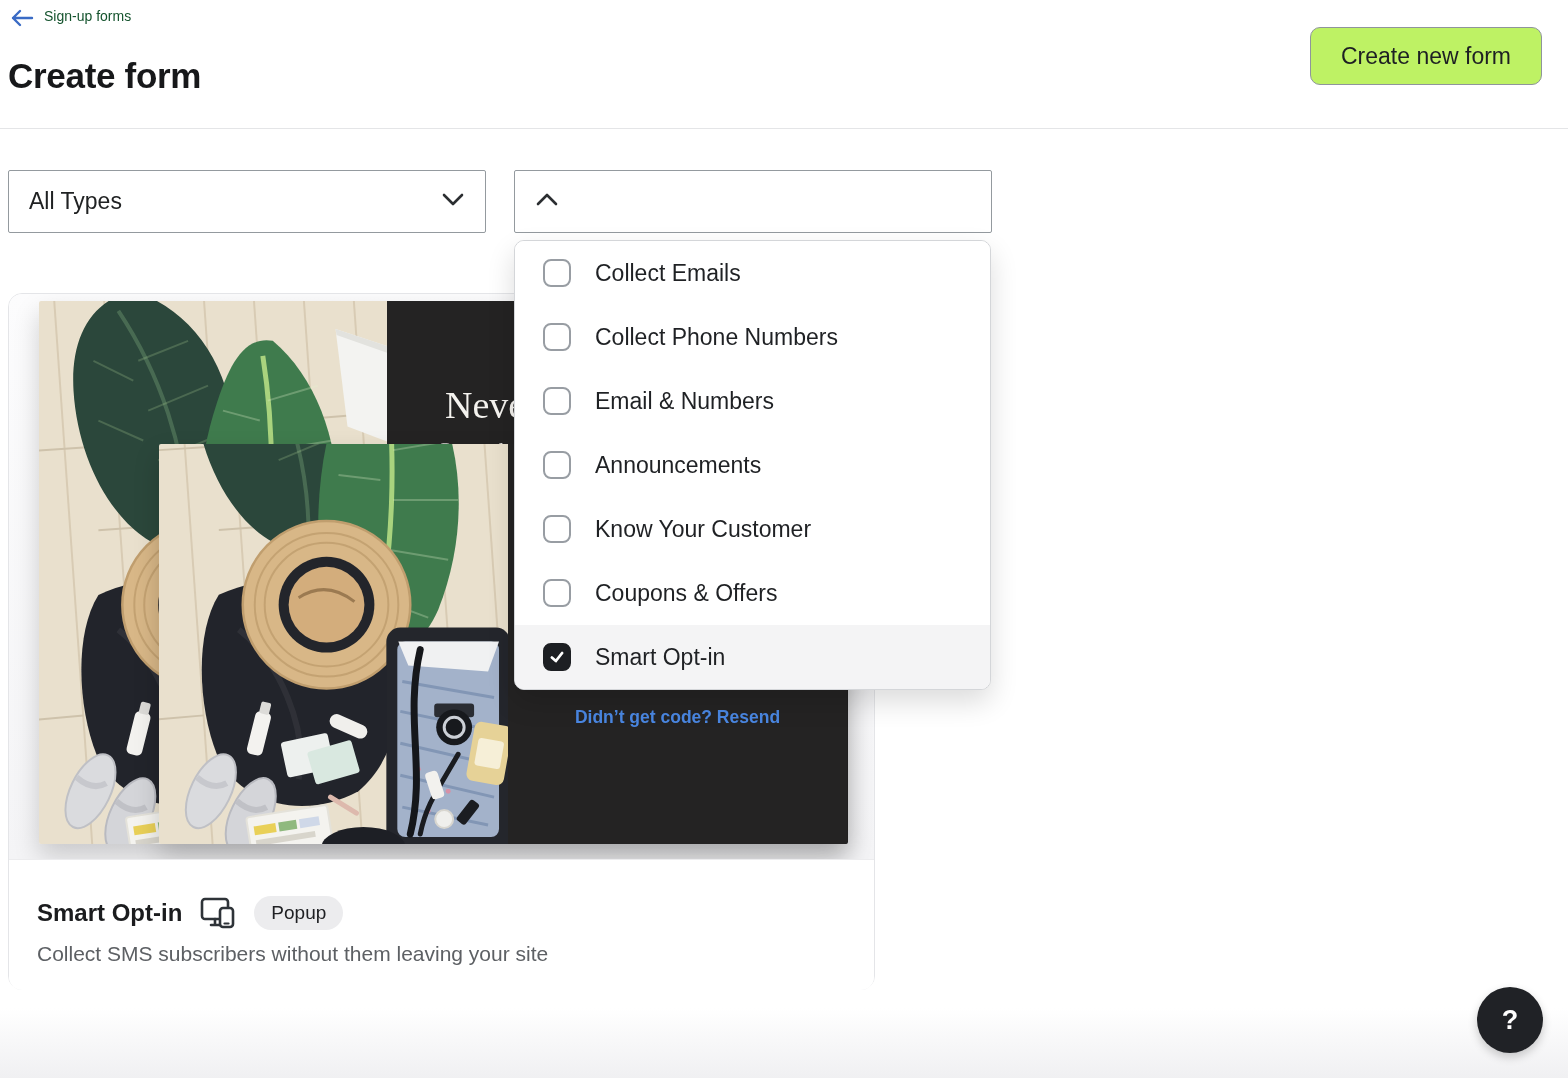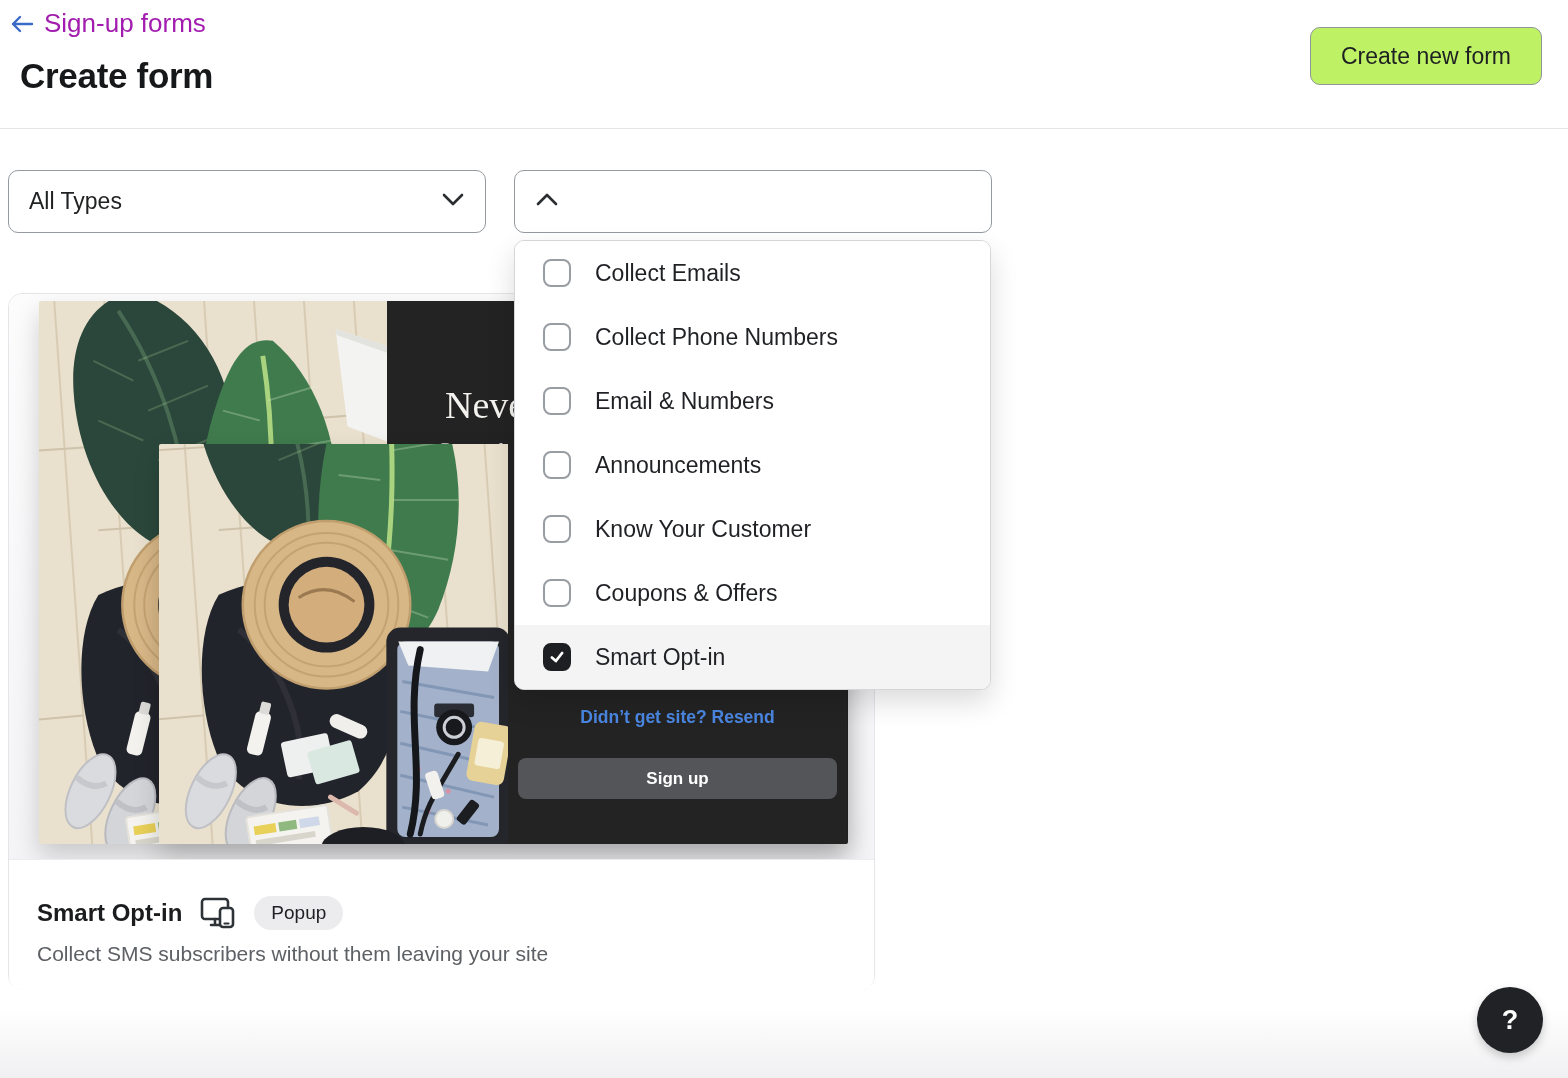--- a/index.html
+++ b/index.html
@@ -5,40 +5,40 @@
   * { margin:0; padding:0; box-sizing:border-box; }
   html,body { width:1568px; height:1078px; }
   body {
     font-family:"Liberation Sans","DejaVu Sans",sans-serif;
     background:#ffffff; color:#1f2124; overflow:hidden;
   }
   .page { position:relative; width:1568px; height:1078px; background:#fff; }
 
   
   .back-link {
-    position:absolute; left:10px; top:8px; display:flex; align-items:center; gap:10px;
-    color:#a21caf; font-size:26px; text-decoration:none; cursor:pointer; z-index:20;
+    position:absolute; left:10px; top:8px; display:flex; gap:10px;
+    color:#14532d; font-size:14px; text-decoration:none; cursor:pointer; z-index:20;
   }
   .back-link svg { display:block; }
   .page-title {
     position:absolute; left:8px; top:56px; font-size:35px; font-weight:700;
-    color:#17181a; letter-spacing:-0.3px;margin-left:12px;
+    color:#17181a; letter-spacing:-0.3px;
   }
   .create-btn {
     position:absolute; right:26px; top:27px; height:58px; padding:0 30px;
     background:#bef264; border:1px solid #8f959b; border-radius:10px;
     font-size:23px; font-weight:500; color:#1d1f23; cursor:pointer;
     font-family:inherit;
   }
   .header-divider { position:absolute; left:0; right:0; top:128px; height:1px; background:#e4e5e7; }
 
   
   .select {
     position:absolute; top:170px; height:63px; width:478px; background:#fff;
-    border:1px solid #949a9f; border-radius:10px; display:flex; align-items:center;
+    border:1px solid #949a9f; border-radius:2px; display:flex; align-items:center;
     justify-content:space-between; padding:0 20px; cursor:pointer; z-index:40;
   }
   .select-type { left:8px; }
   .select-goal { left:514px; }
   .select-value { font-size:23px; color:#202223; }
   .chip {
     display:inline-flex; align-items:center; gap:14px; height:48px; padding:0 18px;
     background:#e6e6e9; border-radius:8px; font-size:22px; color:#202223;
   }
   .chip svg { display:block; cursor:pointer; }
@@ -171,22 +171,21 @@
           <div class="serif-heading">Neve</div>
           <div class="serif-sub">Get exclusive</div>
         </div>
       </div>
 
       <div class="preview front-preview">
         <svg class="photo-svg" width="349" height="400" viewBox="0 0 350 545" preserveAspectRatio="xMidYMax slice">
           <use href="#scene"></use>
         </svg>
         <div class="dark-panel">
-          <div class="resend-link">Didn’t get site? Resend</div>
-          <div class="signup-btn">Sign up</div>
+          <div class="resend-link">Didn’t get code? Resend</div>
         </div>
       </div>
 
     </div>
     <div class="card-footer">
       <div class="title-row">
         <h2 class="card-title">Smart Opt-in</h2>
         <span class="devices-icon">
           <svg width="36" height="32" viewBox="0 0 36 32" fill="none">
             <rect x="2" y="2" width="26" height="20" rx="3" stroke="#2e3338" stroke-width="2.6"></rect>

